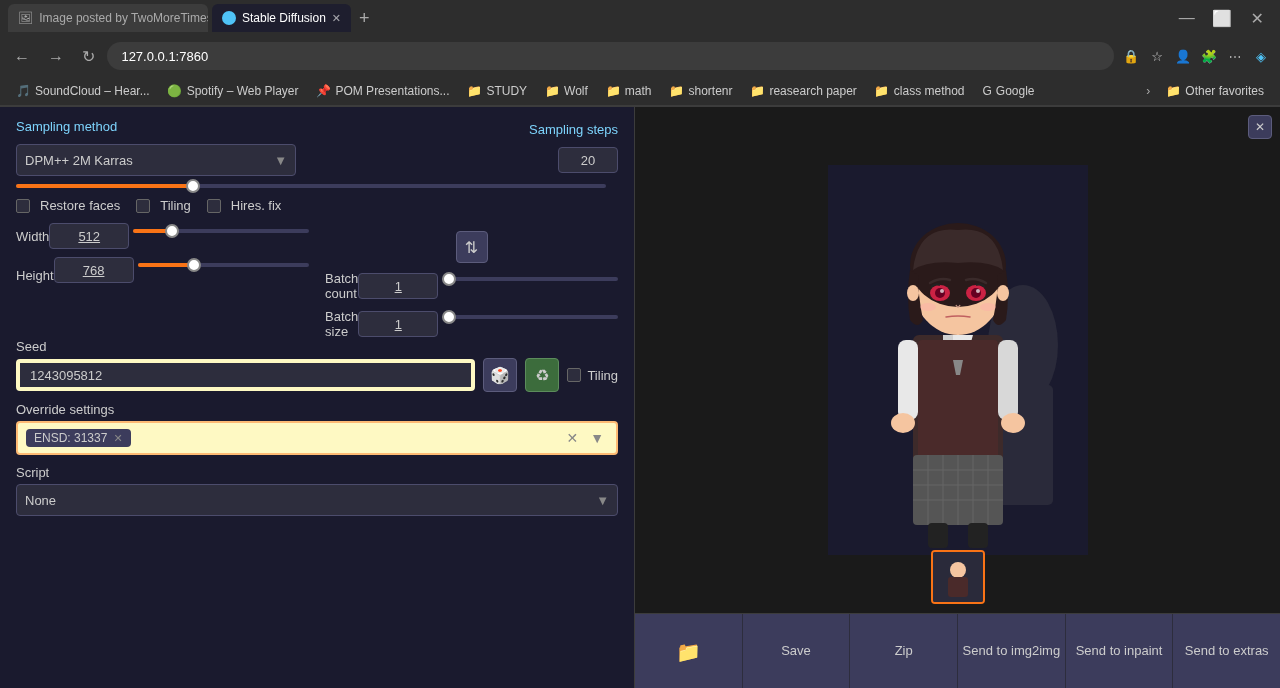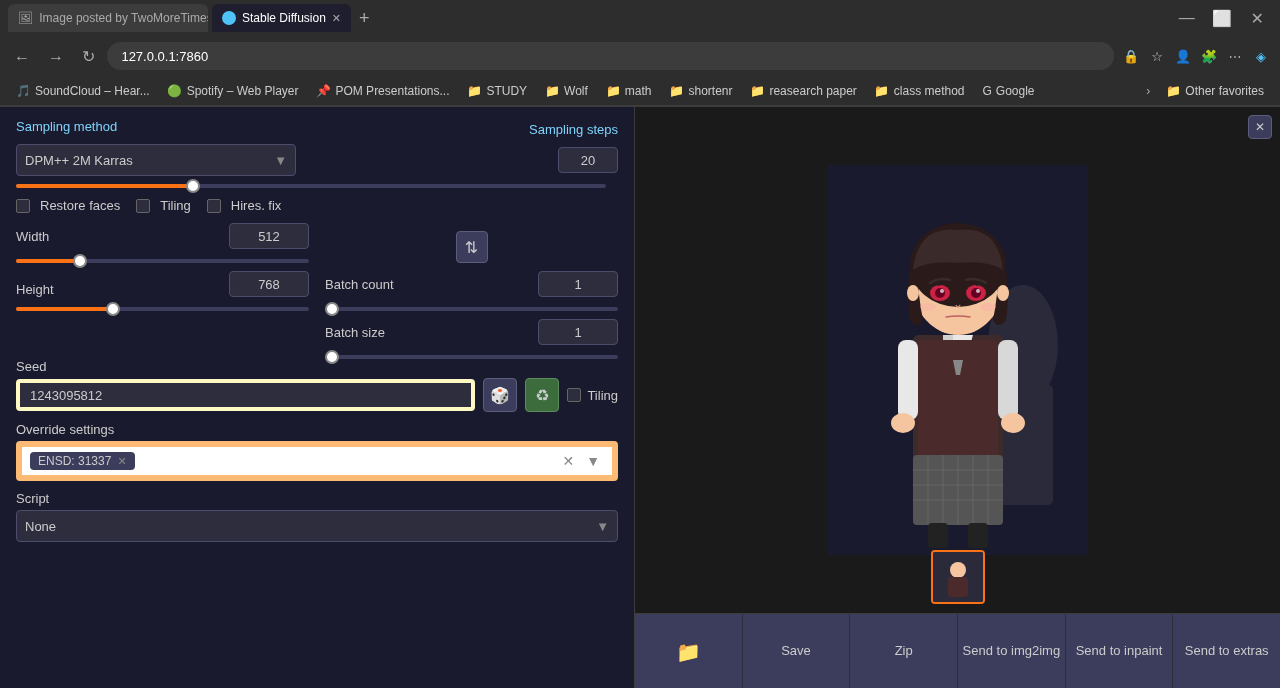--- a/index.html
+++ b/index.html
@@ -119,21 +119,21 @@
       display: flex; align-items: center; gap: 10px; cursor: pointer;
     }
     .checkbox-box {
       width: 14px; height: 14px; border: 1px solid #666; border-radius: 2px;
       background: #2d2d3d; flex-shrink: 0;
     }
     .checkbox-label { color: #ccc; font-size: 13px; }
     .dim-label { color: #ccc; font-size: 13px; }
     .dim-value {
       background: #2d2d3d; border: 1px solid #4c4c6c; border-radius: 4px;
-      color: #ccc; padding: 2px 8px; font-size: 13px; width: 80px; text-align: center; height: 26px;
+      color: #ccc; padding: 2px 8px; font-size: 13px; width: 80px; text-align: center; height: 26px; text-decoration: underline;
     }
     .swap-btn {
       background: #3c3c5c; border: 1px solid #5c5c7c; border-radius: 4px;
       color: #ccc; width: 32px; height: 32px; cursor: pointer;
       display: flex; align-items: center; justify-content: center; font-size: 16px;
       align-self: flex-end;
     }
 
     
     .cfg-row {
@@ -152,21 +152,21 @@
       background: #3c3c5c; border: 1px solid #5c5c7c; border-radius: 4px;
       color: #ccc; width: 34px; height: 34px; cursor: pointer;
       display: flex; align-items: center; justify-content: center; font-size: 16px;
     }
     .seed-extra { display: flex; align-items: center; gap: 6px; }
 
     
     .override-row { margin-bottom: 10px; }
     .override-tag-container {
       display: flex; align-items: center; gap: 6px; flex-wrap: wrap;
-      background: #ffffff; border: 6px solid #fdba74; border-radius: 4px;
+      background: #fef9c3; border: 2px solid #fdba74; border-radius: 4px;
       padding: 4px 8px; min-height: 34px;
     }
     .override-tag {
       display: flex; align-items: center; gap: 4px;
       background: #3c3c5c; border-radius: 4px; padding: 2px 8px;
       font-size: 12px; color: #ccc;
     }
     .tag-close {
       cursor: pointer; color: #888; font-size: 11px; margin-left: 2px;
     }
@@ -236,21 +236,21 @@
     
     ::-webkit-scrollbar { width: 6px; }
     ::-webkit-scrollbar-track { background: #1a1a2e; }
     ::-webkit-scrollbar-thumb { background: #4c4c6c; border-radius: 3px; }
 
     .full-width-slider { width: 590px; }
 
     .two-col {
       display: grid; grid-template-columns: 1fr 1fr; gap: 16px; align-items: start;
     }
-    .col-field { display: flex; flex-direction: column; gap: 4px; }
+    .col-field { display: flex; flex-direction: row; gap: 4px; }
   </style>
 </head>
 <body>
 
 <div class="browser-chrome">
 
   <div class="tab-bar">
     <div class="tab inactive">
       <span>🖼</span>
       <span>Image posted by TwoMoreTimes...</span>

